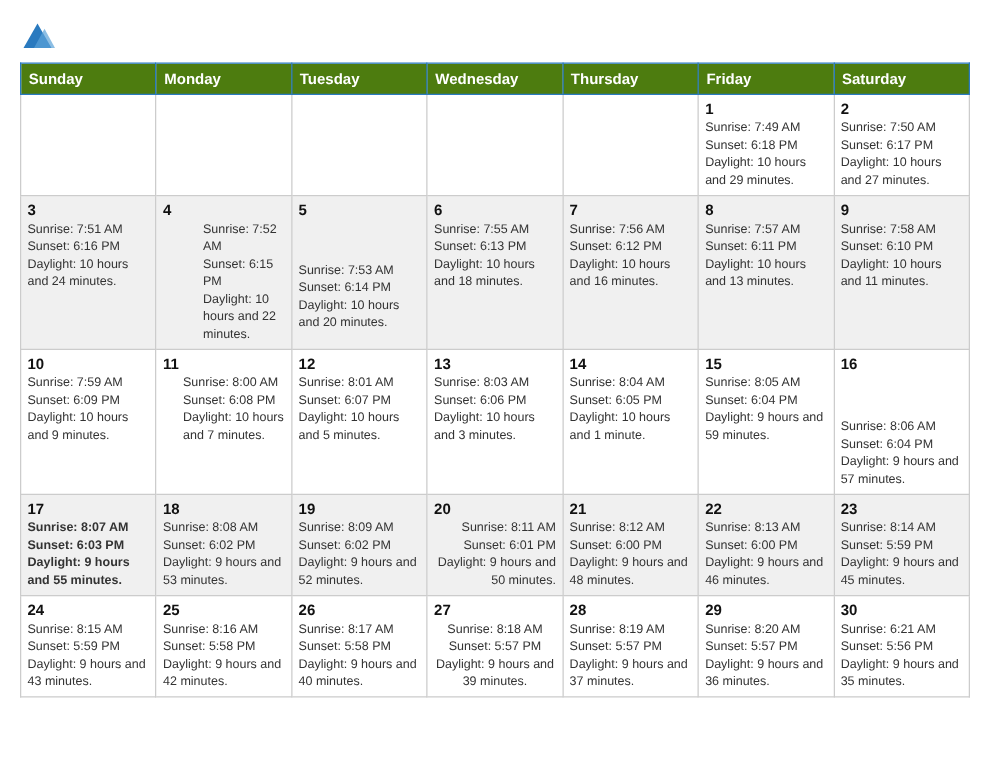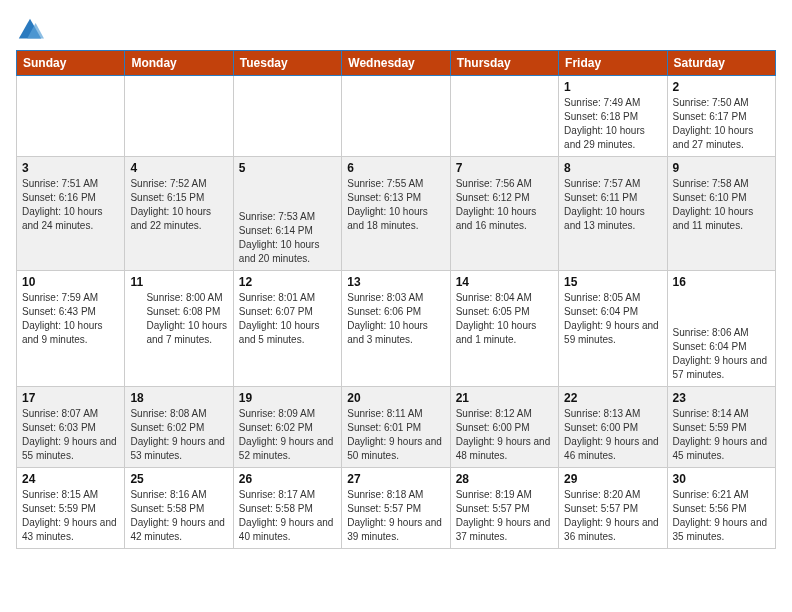--- a/index.html
+++ b/index.html
@@ -44,21 +44,21 @@
       font-size: 15px;
       color: #333;
     }
     .calendar {
       width: 100%;
       border-collapse: collapse;
       margin-top: 6px;
       font-size: 11px;
     }
     .calendar th {
-      background: #c2410c;
+      background: #4d7c0f;
       color: #fff;
       padding: 5px 6px;
       text-align: left;
       font-size: 12px;
       font-weight: bold;
       border: 1px solid #2a7abf;
     }
     .calendar td {
       vertical-align: top;
       border: 1px solid #ccc;
@@ -146,21 +146,21 @@
         </tr>
         <tr class="row-even">
           <td>
             <div class="day-number">3</div>
             <div class="day-info" style="white-space: pre-line;">Sunrise: 7:51 AM
 Sunset: 6:16 PM
 Daylight: 10 hours and 24 minutes.</div>
           </td>
           <td>
             <div class="day-number">4</div>
-            <div class="day-info" style="white-space: pre-line;">Sunrise: 7:52 AM
+            <div class="day-info" style="white-space: pre-line; margin-left: 32px;">Sunrise: 7:52 AM
 Sunset: 6:15 PM
 Daylight: 10 hours and 22 minutes.</div>
           </td>
           <td>
             <div class="day-number">5</div>
             <div class="day-info" style="white-space: pre-line; margin-top: 35px;">Sunrise: 7:53 AM
 Sunset: 6:14 PM
 Daylight: 10 hours and 20 minutes.</div>
           </td>
           <td>
@@ -185,21 +185,21 @@
             <div class="day-number">9</div>
             <div class="day-info" style="white-space: pre-line;">Sunrise: 7:58 AM
 Sunset: 6:10 PM
 Daylight: 10 hours and 11 minutes.</div>
           </td>
         </tr>
         <tr class="row-odd">
           <td>
             <div class="day-number">10</div>
             <div class="day-info" style="white-space: pre-line;">Sunrise: 7:59 AM
-Sunset: 6:43 PM
+Sunset: 6:09 PM
 Daylight: 10 hours and 9 minutes.</div>
           </td>
           <td>
             <div class="day-number">11</div>
             <div class="day-info" style="white-space: pre-line; margin-left: 16px;">Sunrise: 8:00 AM
 Sunset: 6:08 PM
 Daylight: 10 hours and 7 minutes.</div>
           </td>
           <td>
             <div class="day-number">12</div>
@@ -228,39 +228,39 @@
           <td>
             <div class="day-number">16</div>
             <div class="day-info" style="white-space: pre-line; margin-top: 37px;">Sunrise: 8:06 AM
 Sunset: 6:04 PM
 Daylight: 9 hours and 57 minutes.</div>
           </td>
         </tr>
         <tr class="row-even">
           <td>
             <div class="day-number">17</div>
-            <div class="day-info" style="white-space: pre-line;">Sunrise: 8:07 AM
+            <div class="day-info" style="white-space: pre-line; font-weight: bold;">Sunrise: 8:07 AM
 Sunset: 6:03 PM
 Daylight: 9 hours and 55 minutes.</div>
           </td>
           <td>
             <div class="day-number">18</div>
             <div class="day-info" style="white-space: pre-line;">Sunrise: 8:08 AM
 Sunset: 6:02 PM
 Daylight: 9 hours and 53 minutes.</div>
           </td>
           <td>
             <div class="day-number">19</div>
             <div class="day-info" style="white-space: pre-line;">Sunrise: 8:09 AM
 Sunset: 6:02 PM
 Daylight: 9 hours and 52 minutes.</div>
           </td>
           <td>
             <div class="day-number">20</div>
-            <div class="day-info" style="white-space: pre-line;">Sunrise: 8:11 AM
+            <div class="day-info" style="white-space: pre-line; text-align: right;">Sunrise: 8:11 AM
 Sunset: 6:01 PM
 Daylight: 9 hours and 50 minutes.</div>
           </td>
           <td>
             <div class="day-number">21</div>
             <div class="day-info" style="white-space: pre-line;">Sunrise: 8:12 AM
 Sunset: 6:00 PM
 Daylight: 9 hours and 48 minutes.</div>
           </td>
           <td>
@@ -290,21 +290,21 @@
 Daylight: 9 hours and 42 minutes.</div>
           </td>
           <td>
             <div class="day-number">26</div>
             <div class="day-info" style="white-space: pre-line;">Sunrise: 8:17 AM
 Sunset: 5:58 PM
 Daylight: 9 hours and 40 minutes.</div>
           </td>
           <td>
             <div class="day-number">27</div>
-            <div class="day-info" style="white-space: pre-line;">Sunrise: 8:18 AM
+            <div class="day-info" style="white-space: pre-line; text-align: center;">Sunrise: 8:18 AM
 Sunset: 5:57 PM
 Daylight: 9 hours and 39 minutes.</div>
           </td>
           <td>
             <div class="day-number">28</div>
             <div class="day-info" style="white-space: pre-line;">Sunrise: 8:19 AM
 Sunset: 5:57 PM
 Daylight: 9 hours and 37 minutes.</div>
           </td>
           <td>

